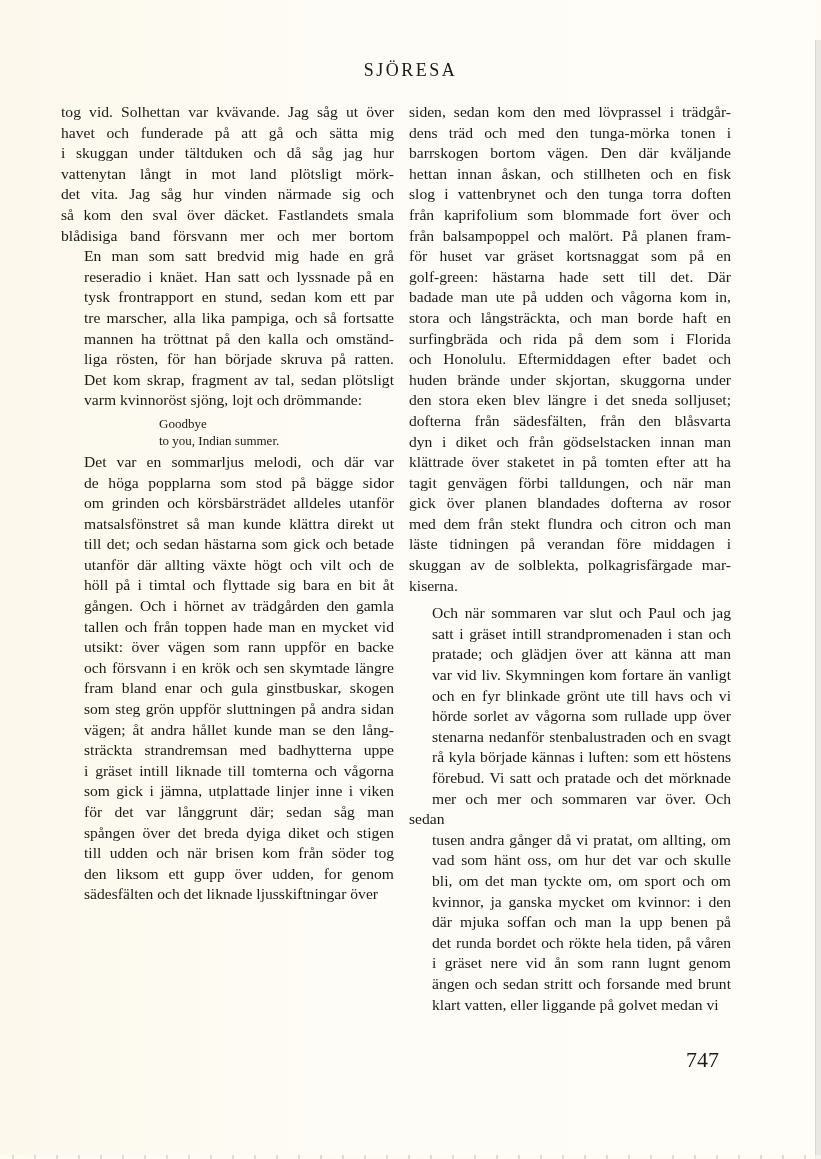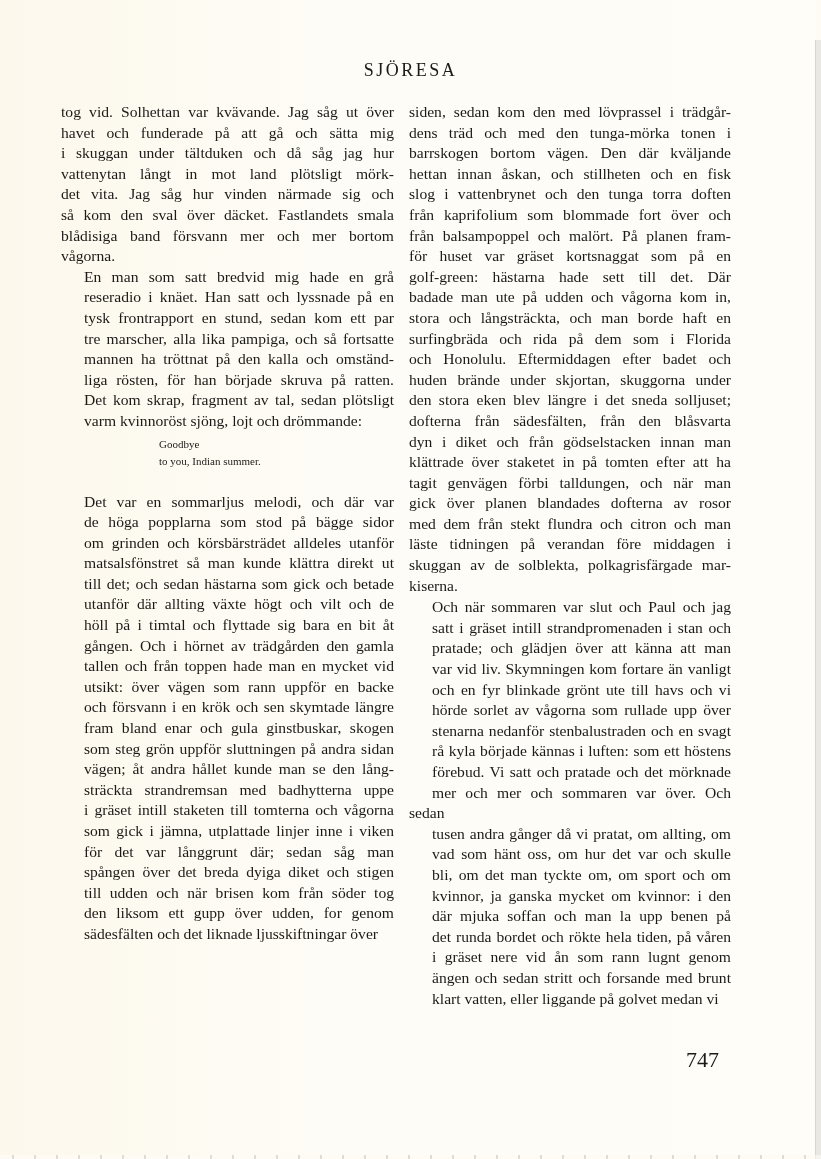--- a/index.html
+++ b/index.html
@@ -31,26 +31,26 @@
   }
   .col {
     position: absolute; top: 102px; width: 333px;
     font-size: 15.6px; line-height: 20.6px;
     text-align: justify;
   }
   .col.left { left: 61px; }
   .col.right { left: 409px; width: 322px; }
   .col p { margin: 0; }
   .col p.indent { text-indent: 23px; }
-  .col p.gap { margin-top: 1px; }
+  .col p.gap { margin-top: 7px; }
   .col p .ln { display: block; text-align-last: justify; }
   .col p .ln.last { text-align-last: left; }
   .quote {
-    margin: 4px 0 22px 98px;
-    font-size: 11px; line-height: 17px;
+    margin: 4px 0 3px 98px;
+    font-size: 13px; line-height: 17px;
   }
   .quote span { display: block; }
   .page-number {
     position: absolute; top: 1047px; left: 686px;
     font-size: 22px;
   }
 </style>
 </head>
 <body>
 
@@ -62,21 +62,20 @@
 
 <div class="col left">
   <p>
       <span class="ln">tog vid. Solhettan var kvävande. Jag såg ut över</span>
       <span class="ln">havet och funderade på att gå och sätta mig</span>
       <span class="ln">i skuggan under tältduken och då såg jag hur</span>
       <span class="ln">vattenytan långt in mot land plötsligt mörk-</span>
       <span class="ln">det vita. Jag såg hur vinden närmade sig och</span>
       <span class="ln">så kom den sval över däcket. Fastlandets smala</span>
       <span class="ln">blådisiga band försvann mer och mer bortom</span>
-      <span class="ln last">vågorna.</span>
     </p>
   <p class="indent">
       <span class="ln">En man som satt bredvid mig hade en grå</span>
       <span class="ln">reseradio i knäet. Han satt och lyssnade på en</span>
       <span class="ln">tysk frontrapport en stund, sedan kom ett par</span>
       <span class="ln">tre marscher, alla lika pampiga, och så fortsatte</span>
       <span class="ln">mannen ha tröttnat på den kalla och omständ-</span>
       <span class="ln">liga rösten, för han började skruva på ratten.</span>
       <span class="ln">Det kom skrap, fragment av tal, sedan plötsligt</span>
       <span class="ln last">varm kvinnoröst sjöng, lojt och drömmande:</span>
@@ -94,21 +93,21 @@
       <span class="ln">utanför där allting växte högt och vilt och de</span>
       <span class="ln">höll på i timtal och flyttade sig bara en bit åt</span>
       <span class="ln">gången. Och i hörnet av trädgården den gamla</span>
       <span class="ln">tallen och från toppen hade man en mycket vid</span>
       <span class="ln">utsikt: över vägen som rann uppför en backe</span>
       <span class="ln">och försvann i en krök och sen skymtade längre</span>
       <span class="ln">fram bland enar och gula ginstbuskar, skogen</span>
       <span class="ln">som steg grön uppför sluttningen på andra sidan</span>
       <span class="ln">vägen; åt andra hållet kunde man se den lång-</span>
       <span class="ln">sträckta strandremsan med badhytterna uppe</span>
-      <span class="ln">i gräset intill staketen till tomterna och vågorna</span>
+      <span class="ln">i gräset intill liknade till tomterna och vågorna</span>
       <span class="ln">som gick i jämna, utplattade linjer inne i viken</span>
       <span class="ln">för det var långgrunt där; sedan såg man</span>
       <span class="ln">spången över det breda dyiga diket och stigen</span>
       <span class="ln">till udden och när brisen kom från söder tog</span>
       <span class="ln">den liksom ett gupp över udden, for genom</span>
       <span class="ln last">sädesfälten och det liknade ljusskiftningar över</span>
     </p>
 </div>
 
 <div class="col right">

